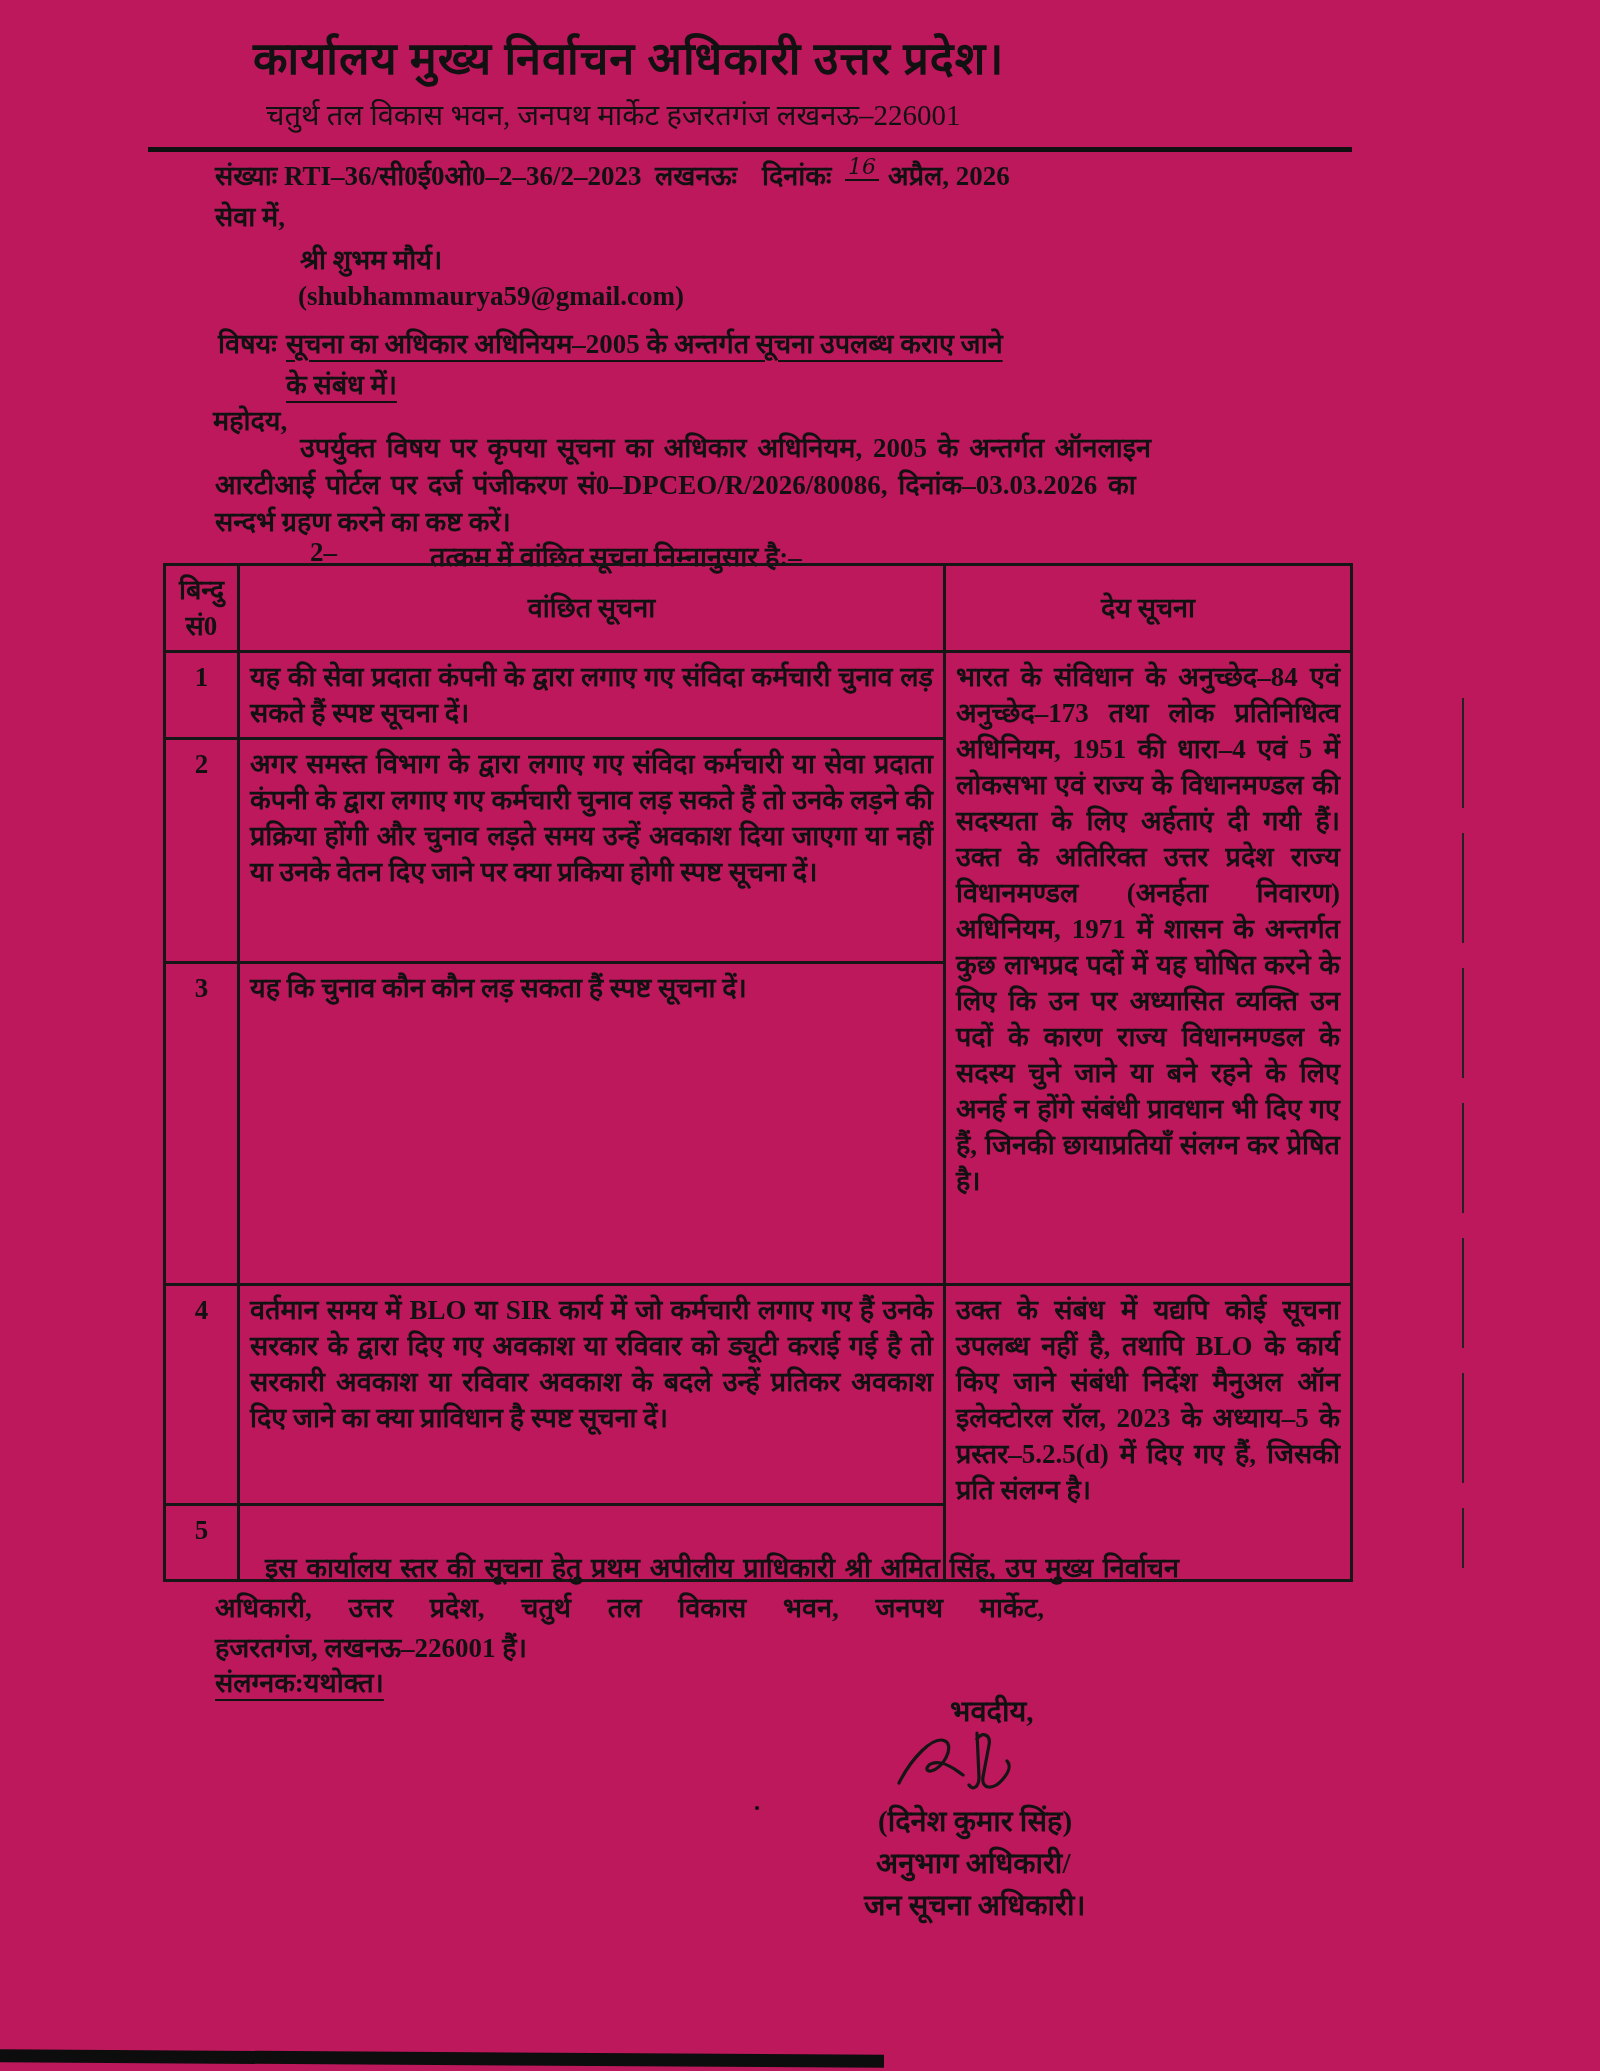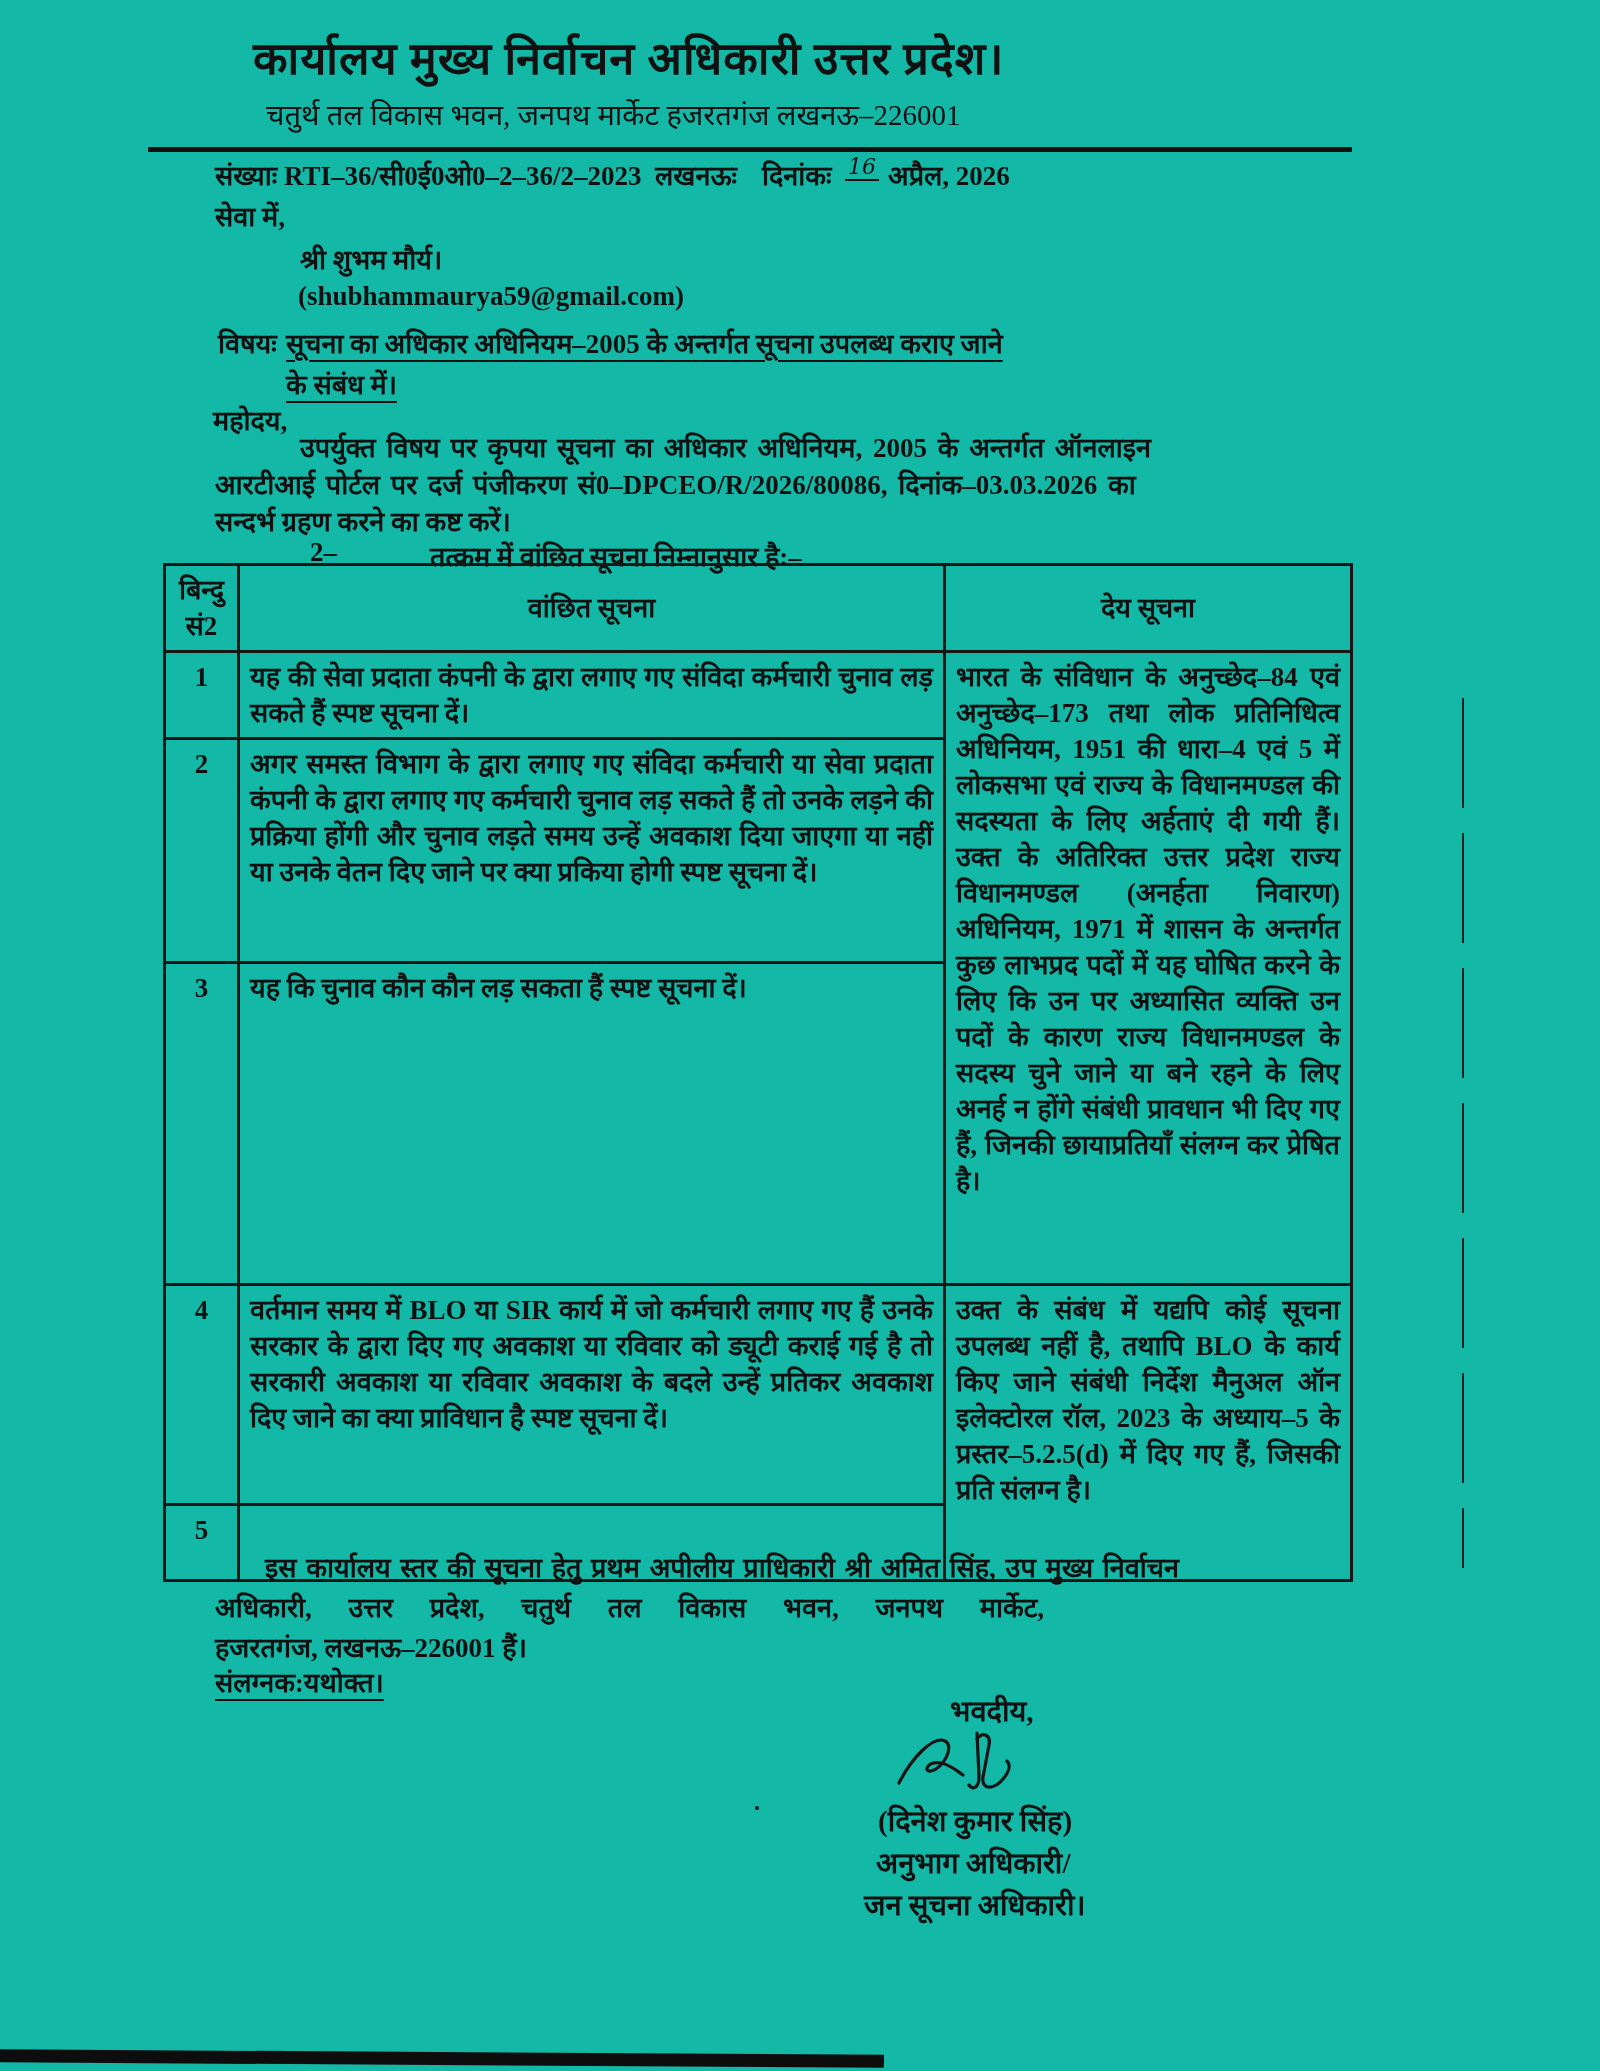--- a/index.html
+++ b/index.html
@@ -1,19 +1,19 @@
 <!DOCTYPE html>
 <html lang="hi"><head>
 <meta charset="utf-8">
 <style>
   html,body{margin:0;padding:0;background:#e8e8e8;}
   .page{
     position:relative;
     width:1600px;height:2071px;
-    background:#14b8a6;
+    background:#be185d;
     font-family:"Liberation Serif","DejaVu Serif",serif;
     color:#111111;
     overflow:hidden;
   }
   .abs{position:absolute;white-space:nowrap;}
   .doc-title{font-size:45px;font-weight:700;letter-spacing:1px;}
   .doc-address{font-size:29px;font-weight:400;}
   .rule{position:absolute;background:#101010;}
   .refline{font-size:27px;font-weight:600;}
   .hw{font-family:"DejaVu Serif",serif;font-style:italic;font-size:22px;font-weight:400;border-bottom:2px solid #111;padding:0 3px;}
@@ -69,21 +69,21 @@
   <div class="abs body-text" style="left:430px;top:537px;text-align:right;">तत्क्रम में वांछित सूचना निम्नानुसार है:–</div>
 
   <table class="rti">
     <colgroup>
       <col style="width:74px">
         <col style="width:706px">
         <col style="width:407px">
     </colgroup>
     <tbody>
         <tr style="height:58px">
-      <th>बिन्दु सं2</th>
+      <th>बिन्दु सं0</th>
       <th>वांछित सूचना</th>
       <th>देय सूचना</th>
     </tr>
     <tr style="height:76px">
       <td class="sno">1</td>
       <td class="cell-just">यह की सेवा प्रदाता कंपनी के द्वारा लगाए गए संविदा कर्मचारी चुनाव लड़ सकते हैं स्पष्ट सूचना दें।</td>
       <td class="cell-just" rowspan="3">भारत के संविधान के अनुच्छेद–84 एवं अनुच्छेद–173 तथा लोक प्रतिनिधित्व अधिनियम, 1951 की धारा–4 एवं 5 में लोकसभा एवं राज्य के विधानमण्डल की सदस्यता के लिए अर्हताएं दी गयी हैं। उक्त के अतिरिक्त उत्तर प्रदेश राज्य विधानमण्डल (अनर्हता निवारण) अधिनियम, 1971 में शासन के अन्तर्गत कुछ लाभप्रद पदों में यह घोषित करने के लिए कि उन पर अध्यासित व्यक्ति उन पदों के कारण राज्य विधानमण्डल के सदस्य चुने जाने या बने रहने के लिए अनर्ह न होंगे संबंधी प्रावधान भी दिए गए हैं, जिनकी छायाप्रतियाँ संलग्न कर प्रेषित है।</td>
     </tr>
     <tr style="height:224px">
       <td class="sno">2</td>

